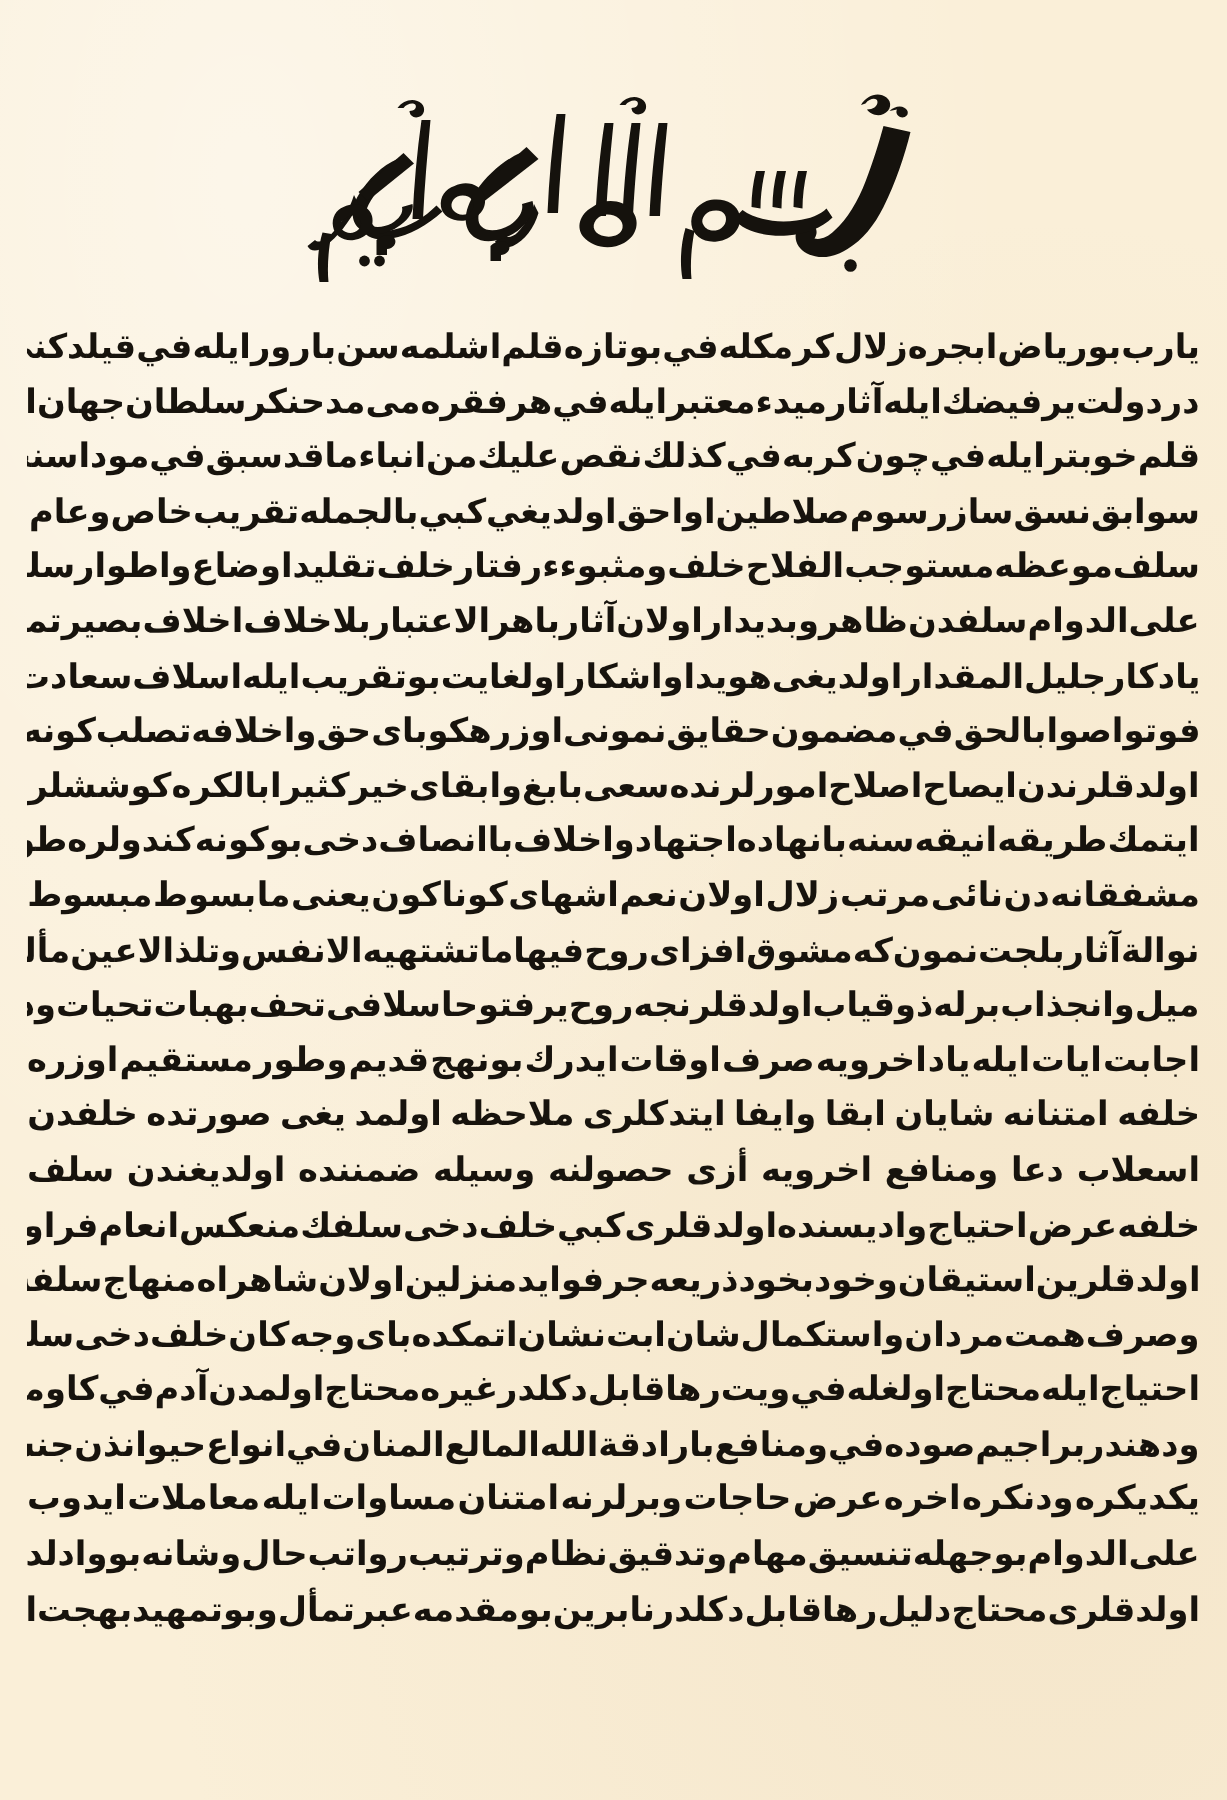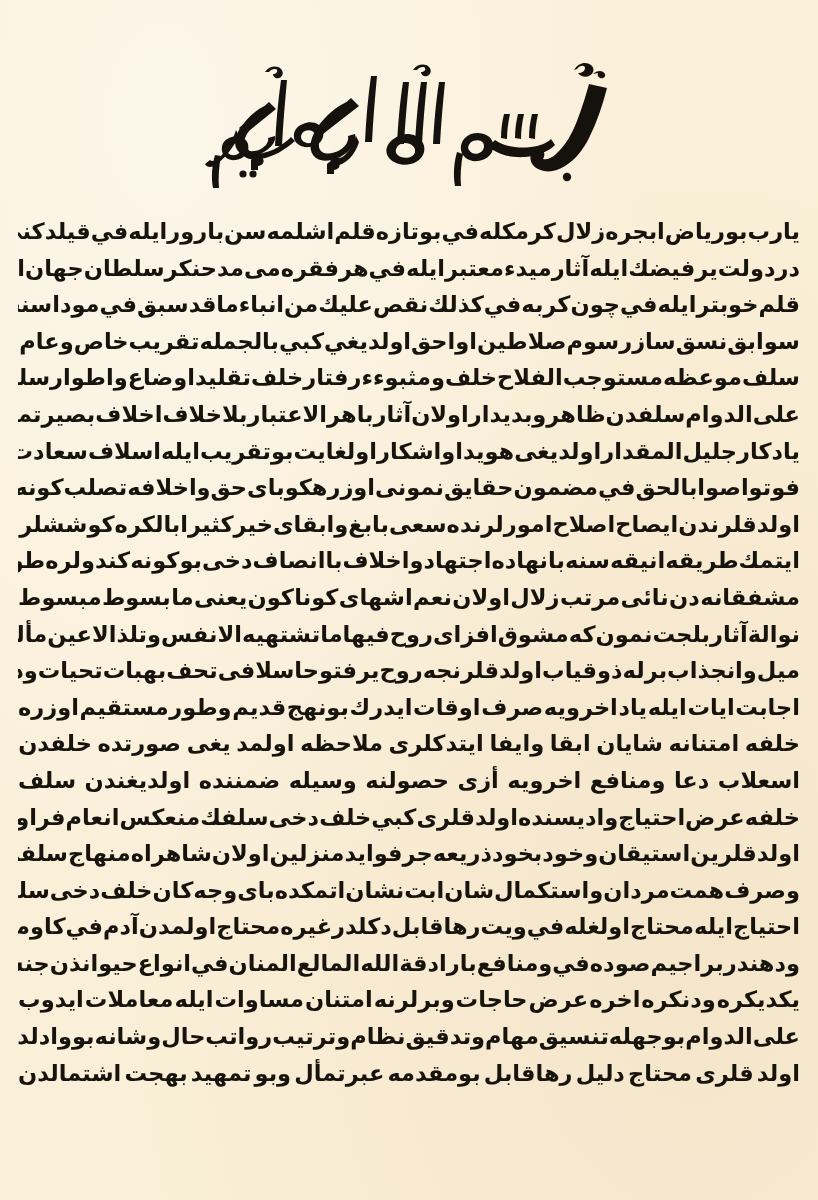--- a/index.html
+++ b/index.html
@@ -538,20 +538,21 @@
         <span class="w">حال</span>
         <span class="w">وشانه</span>
         <span class="w">بووادلدندوان</span>
       </div>
       <div class="line">
         <span class="w">اولد</span>
         <span class="w">قلرى</span>
         <span class="w">محتاج</span>
         <span class="w">دليل</span>
         <span class="w">رهاقابل</span>
+        <span class="w">دكلدرنابرين</span>
         <span class="w">بومقدمه</span>
         <span class="w">عبرتمأل</span>
         <span class="w">وبو</span>
         <span class="w">تمهيد</span>
         <span class="w">بهجت</span>
         <span class="w">اشتمالدن</span>
       </div>
     </div>
 
   <div class="bottom-cut"></div>

